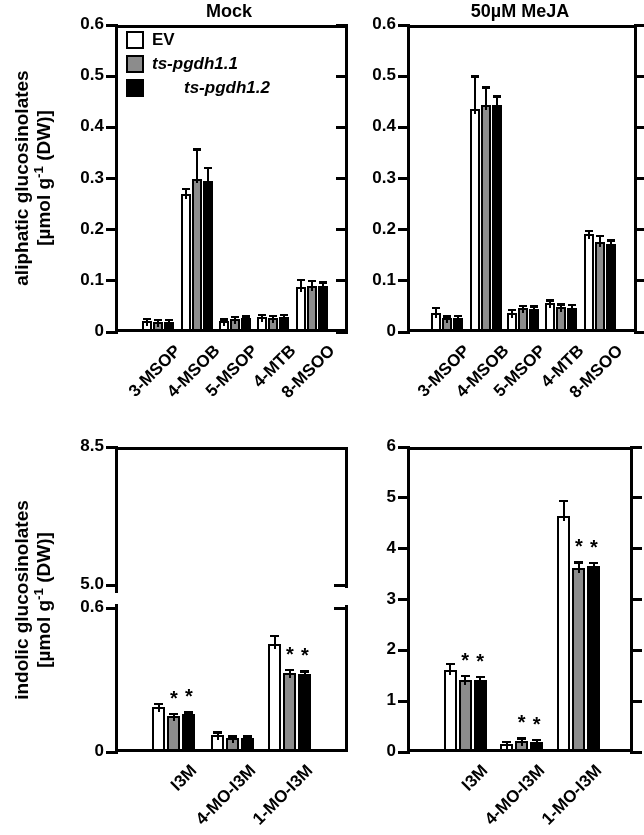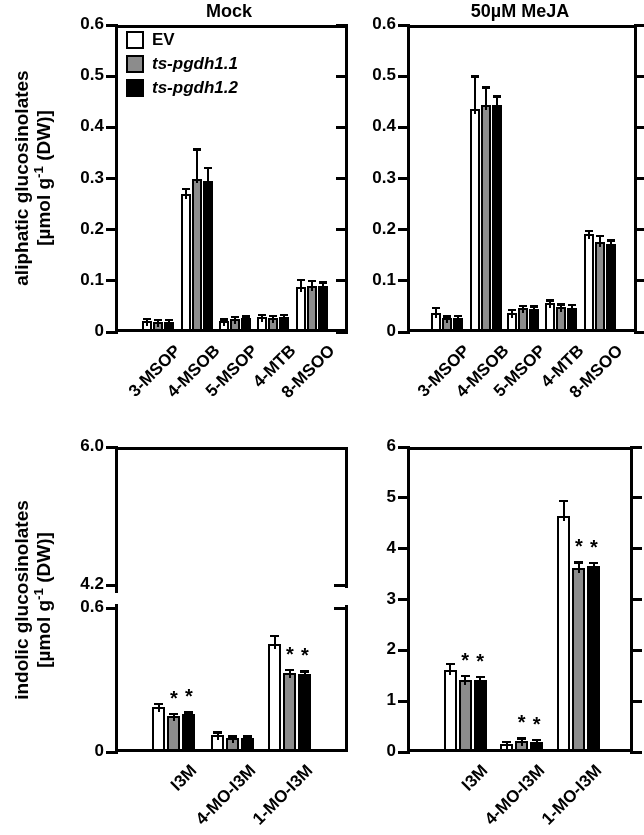--- a/index.html
+++ b/index.html
@@ -272,21 +272,21 @@
 
   <div class="legend" style="left:126px;top:30px;">
     <div class="legend-row" style="top:0px;">
       <span class="swatch" style="background: rgb(255, 255, 255);"></span>
       <span class="legend-label">EV</span>
     </div>
     <div class="legend-row" style="top:24px;">
       <span class="swatch" style="background: rgb(140, 140, 140);"></span>
       <span class="legend-label" style="font-style: italic;">ts-pgdh1.1</span>
     </div>
-    <div class="legend-row" style="top:48px;">
+    <div class="legend-row" style="top:48px;gap:32px;">
       <span class="swatch" style="background: rgb(0, 0, 0);"></span>
       <span class="legend-label" style="font-style: italic;">ts-pgdh1.2</span>
     </div>
   </div>
 
 <div class="ytick-label" style="left: 40px; top: 321px;">0</div>
     <div class="ytick-label" style="left: 40px; top: 269.833px;">0.1</div>
     <div class="ytick-label" style="left: 40px; top: 218.667px;">0.2</div>
     <div class="ytick-label" style="left: 40px; top: 167.5px;">0.3</div>
     <div class="ytick-label" style="left: 40px; top: 116.333px;">0.4</div>
@@ -304,22 +304,22 @@
     <div class="ytick-label" style="left: 332px; top: 116.333px;">0.4</div>
     <div class="ytick-label" style="left: 332px; top: 65.1667px;">0.5</div>
     <div class="ytick-label" style="left: 332px; top: 14px;">0.6</div>
     <div class="cat-label" style="left: 160.02px; top: 341px;">3-MSOP</div>
     <div class="cat-label" style="left: 198.89px; top: 341px;">4-MSOB</div>
     <div class="cat-label" style="left: 235.92px; top: 341px;">5-MSOP</div>
     <div class="cat-label" style="left: 274.1px; top: 341px;">4-MTB</div>
     <div class="cat-label" style="left: 312.97px; top: 341px;">8-MSOO</div>
     <div class="ytick-label" style="left: 40px; top: 741px;">0</div>
     <div class="ytick-label" style="left: 40px; top: 597px;">0.6</div>
-    <div class="ytick-label" style="left: 40px; top: 574px;">4.2</div>
-    <div class="ytick-label" style="left: 40px; top: 436px;">6.0</div>
+    <div class="ytick-label" style="left: 40px; top: 574px;">5.0</div>
+    <div class="ytick-label" style="left: 40px; top: 436px;">8.5</div>
     <div class="cat-label" style="left: -113.051px; top: 761px;">I3M</div>
     <div class="cat-label" style="left: -54.102px; top: 761px;">4-MO-I3M</div>
     <div class="cat-label" style="left: 2.983px; top: 761px;">1-MO-I3M</div>
     <div class="ytick-label" style="left: 332px; top: 741px;">0</div>
     <div class="ytick-label" style="left: 332px; top: 690.167px;">1</div>
     <div class="ytick-label" style="left: 332px; top: 639.333px;">2</div>
     <div class="ytick-label" style="left: 332px; top: 588.5px;">3</div>
     <div class="ytick-label" style="left: 332px; top: 537.667px;">4</div>
     <div class="ytick-label" style="left: 332px; top: 486.833px;">5</div>
     <div class="ytick-label" style="left: 332px; top: 436px;">6</div>

